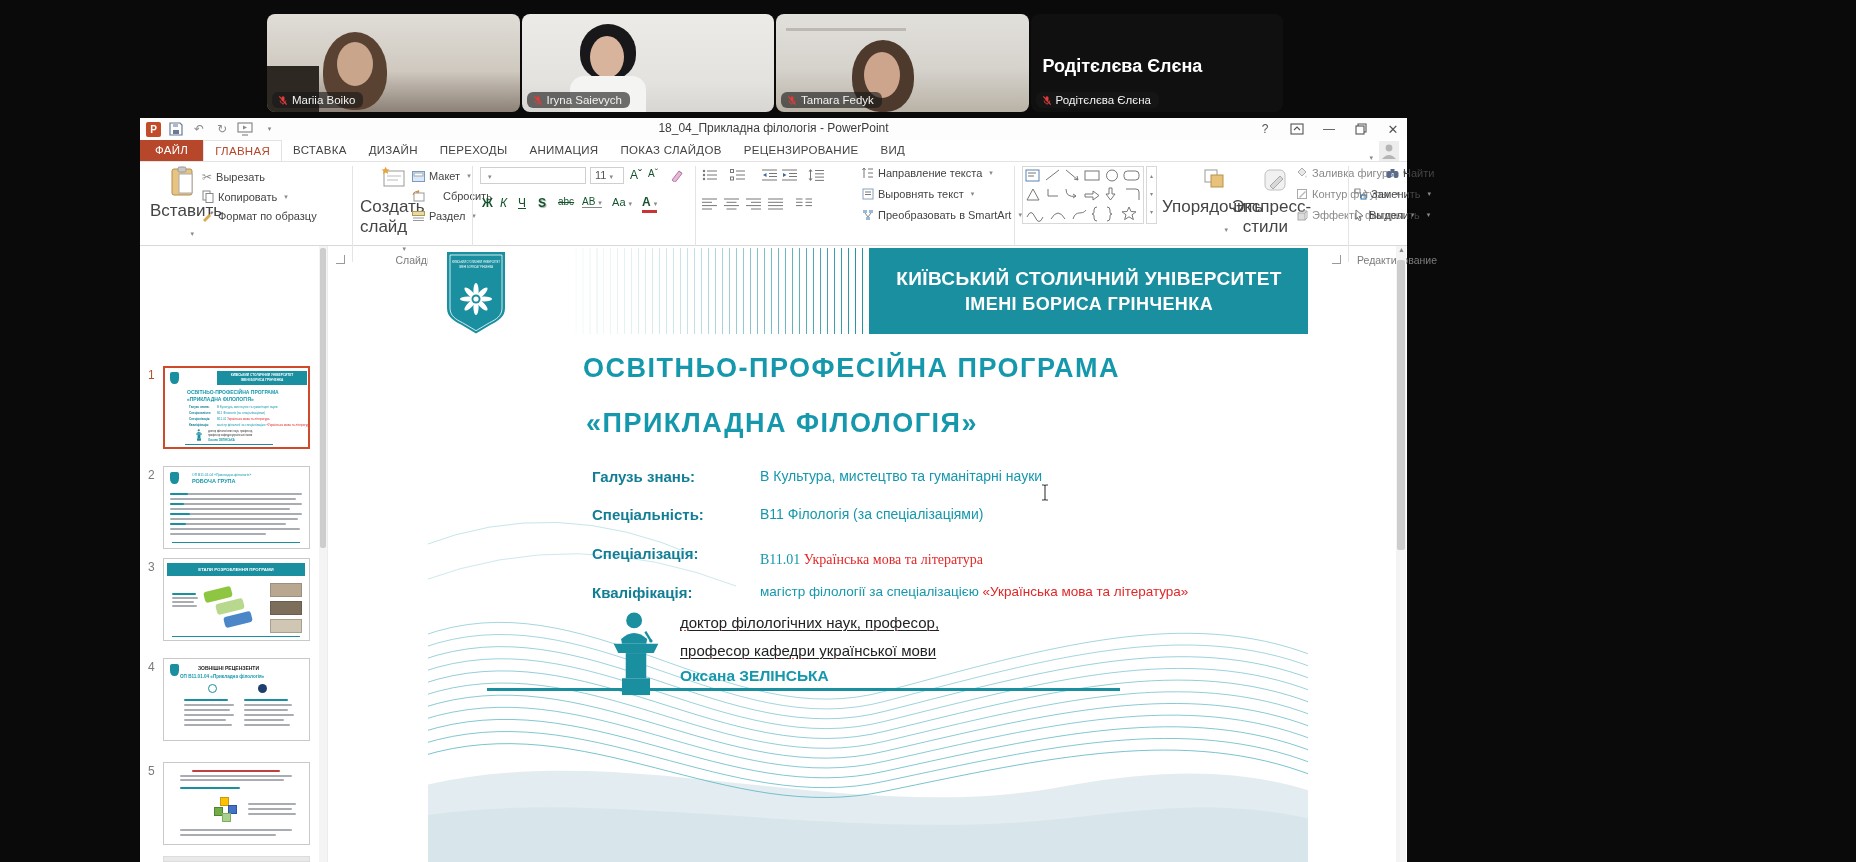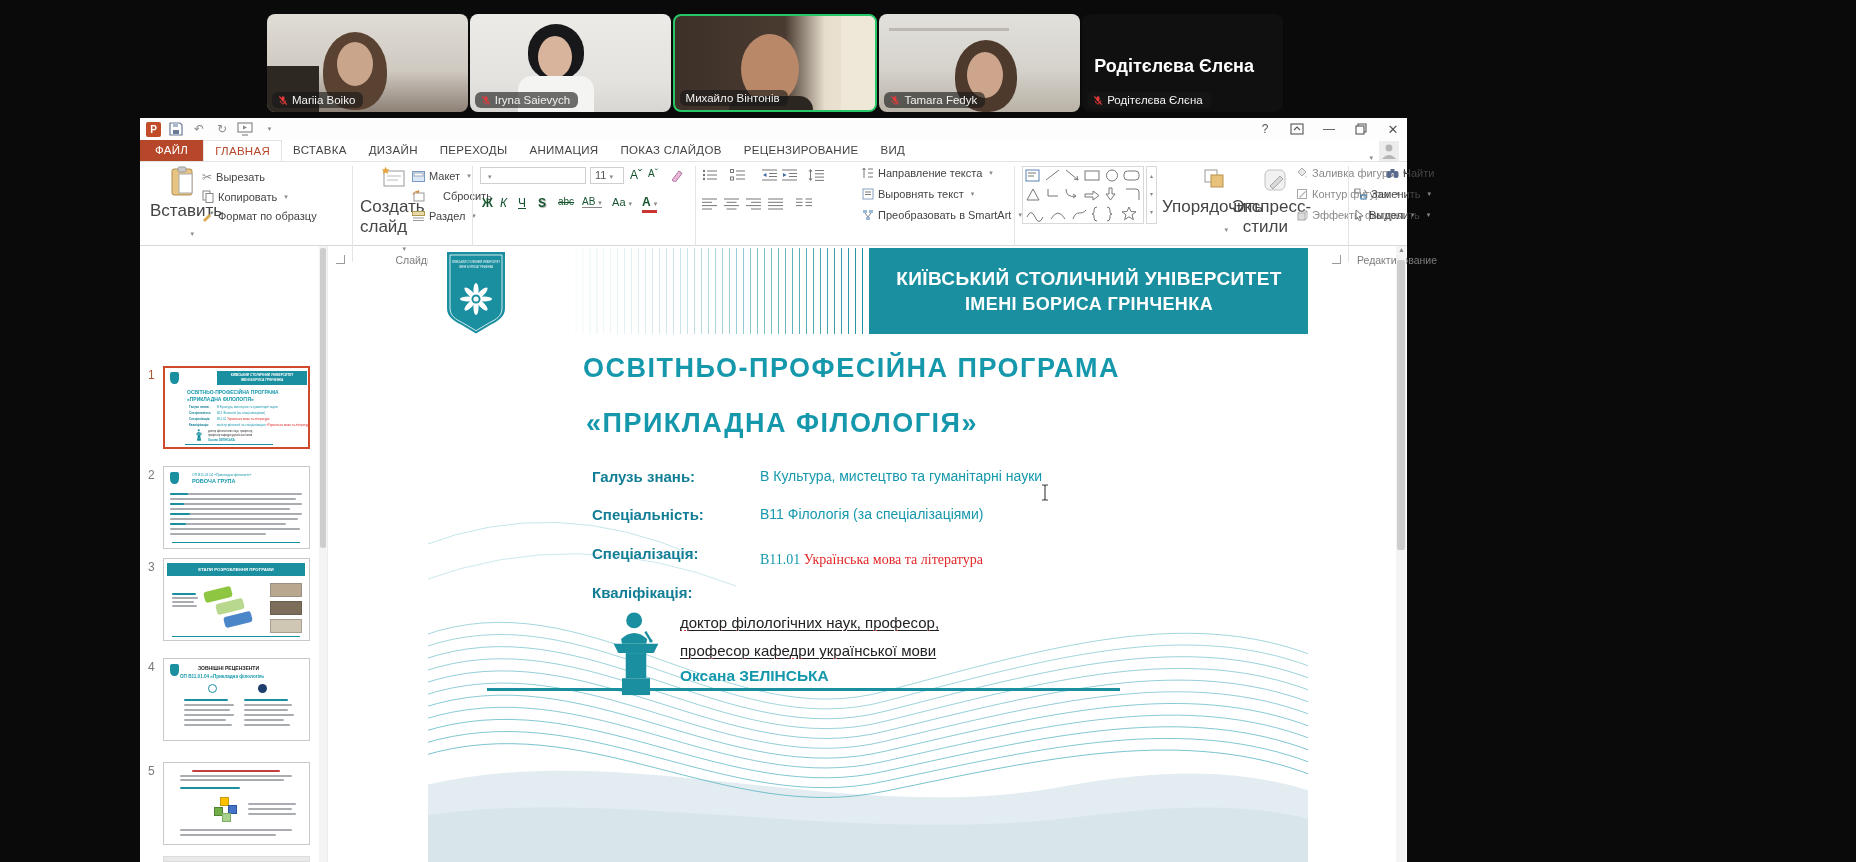--- a/index.html
+++ b/index.html
@@ -118,28 +118,20 @@
       <svg class="mi" width="10" height="11" viewBox="0 0 12 12">
           <rect x="4.2" y="1" width="3.6" height="6" rx="1.8" fill="#e33b3b"></rect>
           <path d="M2.5,6 a3.5,3.5 0 0 0 7,0" stroke="#e33b3b" fill="none"></path>
           <line x1="6" y1="9.6" x2="6" y2="11" stroke="#e33b3b"></line>
           <line x1="1.6" y1="1" x2="10.4" y2="11" stroke="#e33b3b" stroke-width="1.4"></line>
         </svg>
       <span>Iryna Saievych</span>
     </div>
   </div>
 
-  <div class="tile active" style="background:linear-gradient(90deg,#3c3028 0%,#4a3b30 55%,#e7decd 75%,#efe7d6 100%);">
-    <div class="abs" style="right:0;top:0;width:34px;height:100%;background:#efe8d8;"></div>
-    <div class="face" style="left:66px;top:18px;width:58px;height:70px;background:#b98868;"></div>
-    <div class="torso" style="left:54px;top:80px;width:84px;height:18px;background:#2c2620;"></div>
-    <div class="pill">
-      <span>Михайло Вінтонів</span>
-    </div>
-  </div>
 
   <div class="tile" style="background:linear-gradient(180deg,#e2e0db 0%,#d6d3cd 55%,#b9b2a6 100%);">
     <div class="abs" style="left:10px;top:14px;width:120px;height:3px;background:#bdb9b2;"></div>
     <div class="hair" style="left:76px;top:26px;width:62px;height:72px;background:#4e3a2c;"></div>
     <div class="face" style="left:88px;top:38px;width:36px;height:46px;background:#cda58c;"></div>
     <div class="pill">
       <svg class="mi" width="10" height="11" viewBox="0 0 12 12">
           <rect x="4.2" y="1" width="3.6" height="6" rx="1.8" fill="#e33b3b"></rect>
           <path d="M2.5,6 a3.5,3.5 0 0 0 7,0" stroke="#e33b3b" fill="none"></path>
           <line x1="6" y1="9.6" x2="6" y2="11" stroke="#e33b3b"></line>
@@ -176,20 +168,21 @@
         </svg>
       <span class="qicon">↶</span>
       <span class="qicon">↻</span>
       <svg class="qicon" width="15" height="13" viewBox="0 0 16 14">
           <rect x="1" y="1" width="14" height="9" fill="none" stroke="#8a8a8a" stroke-width="1.2"></rect>
           <path d="M6,3.5 l4,2 -4,2 z" fill="#8a8a8a"></path>
           <line x1="5" y1="13" x2="11" y2="13" stroke="#8a8a8a" stroke-width="1.2"></line>
         </svg>
       <span class="qicon dd"></span>
     </div>
+    <div class="wtitle">18_04_Прикладна філологія - PowerPoint</div>
     <div class="wctrls">
       <span class="wc">?</span>
       <svg class="wc" width="14" height="12" viewBox="0 0 14 12">
           <rect x="1" y="1" width="12" height="10" fill="none" stroke="#555" stroke-width="1.1"></rect>
           <path d="M4,7 l3,-3 3,3" fill="none" stroke="#555" stroke-width="1.1"></path>
         </svg>
       <span class="wc">—</span>
       <svg class="wc" width="12" height="12" viewBox="0 0 12 12">
           <rect x="1" y="3" width="8" height="8" fill="none" stroke="#555" stroke-width="1.1"></rect>
           <path d="M3,3 v-2 h8 v8 h-2" fill="none" stroke="#555" stroke-width="1.1"></path>
@@ -663,20 +656,21 @@
     <div class="stitle" style="left:155px;top:107px;">ОСВІТНЬО-ПРОФЕСІЙНА ПРОГРАМА</div>
     <div class="stitle" style="left:158px;top:162px;">«ПРИКЛАДНА ФІЛОЛОГІЯ»</div>
 
     <div class="frow-label" style="top:222px;">Галузь знань:</div>
     <div class="frow-val" style="top:222px;"><span>В Культура, мистецтво та гуманітарні науки</span></div>
     <div class="frow-label" style="top:260px;">Спеціальність:</div>
     <div class="frow-val" style="top:260px;"><span>В11 Філологія (за спеціалізаціями)</span></div>
     <div class="frow-label" style="top:299px;">Спеціалізація:</div>
     <div class="frow-val" style="top:306px;font-family:Liberation Serif, serif;"><span>В11.01 </span><span class="redtxt">Українська мова та література</span></div>
     <div class="frow-label" style="top:338px;">Кваліфікація:</div>
+    <div class="frow-val" style="top:338px;font-size:13.5px;"><span>магістр філології за спеціалізацією </span><span class="redtxt">«Українська мова та література»</span></div>
 
     <svg class="abs" style="left:180px;top:360px;z-index:2;" width="56" height="96" viewBox="0 0 60 92">
       <circle cx="28" cy="10" r="8.5" fill="#1a8fa0"></circle>
       <path d="M14,30 q14,-13 28,0 l-1,5 h-26 z" fill="#1a8fa0"></path>
       <line x1="40" y1="22" x2="46" y2="32" stroke="#1a8fa0" stroke-width="2.5"></line>
       <circle cx="46" cy="32" r="1.8" fill="#1a8fa0"></circle>
       <polygon points="6,35 54,35 49,45 11,45" fill="#1a8fa0"></polygon>
       <rect x="19" y="45" width="22" height="27" fill="#1a8fa0"></rect>
       <rect x="15" y="72" width="30" height="18" fill="#1a8fa0"></rect>
     </svg>

